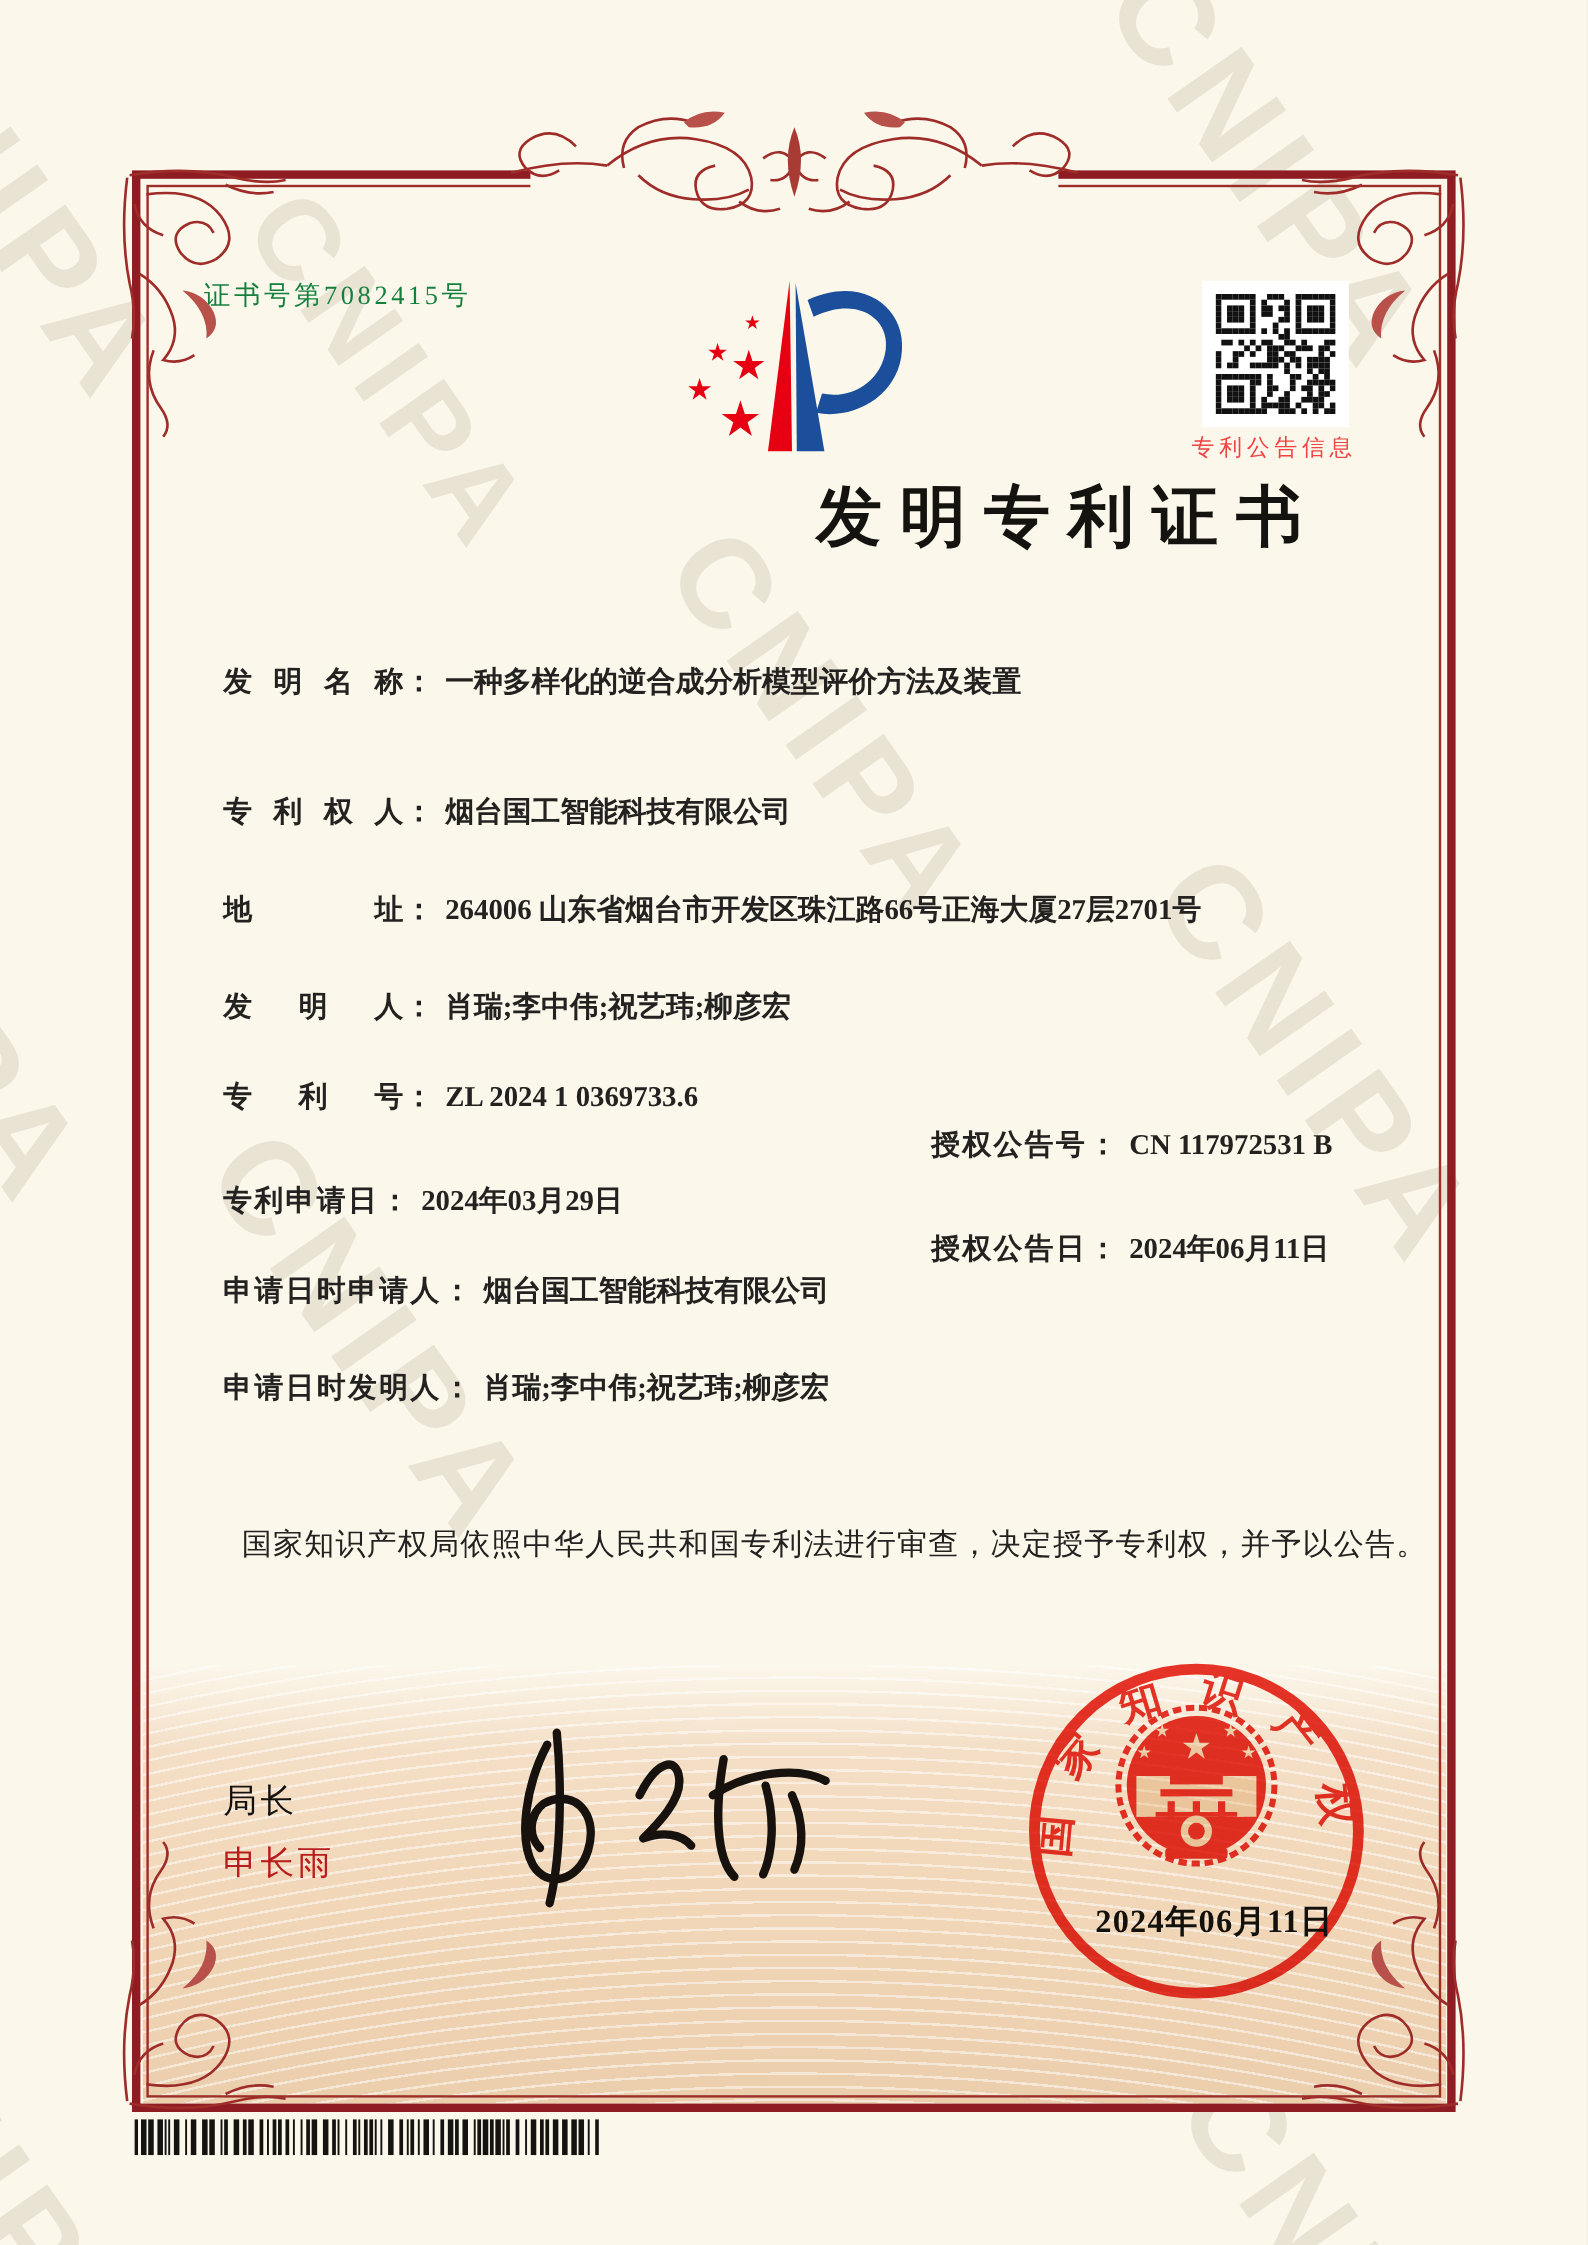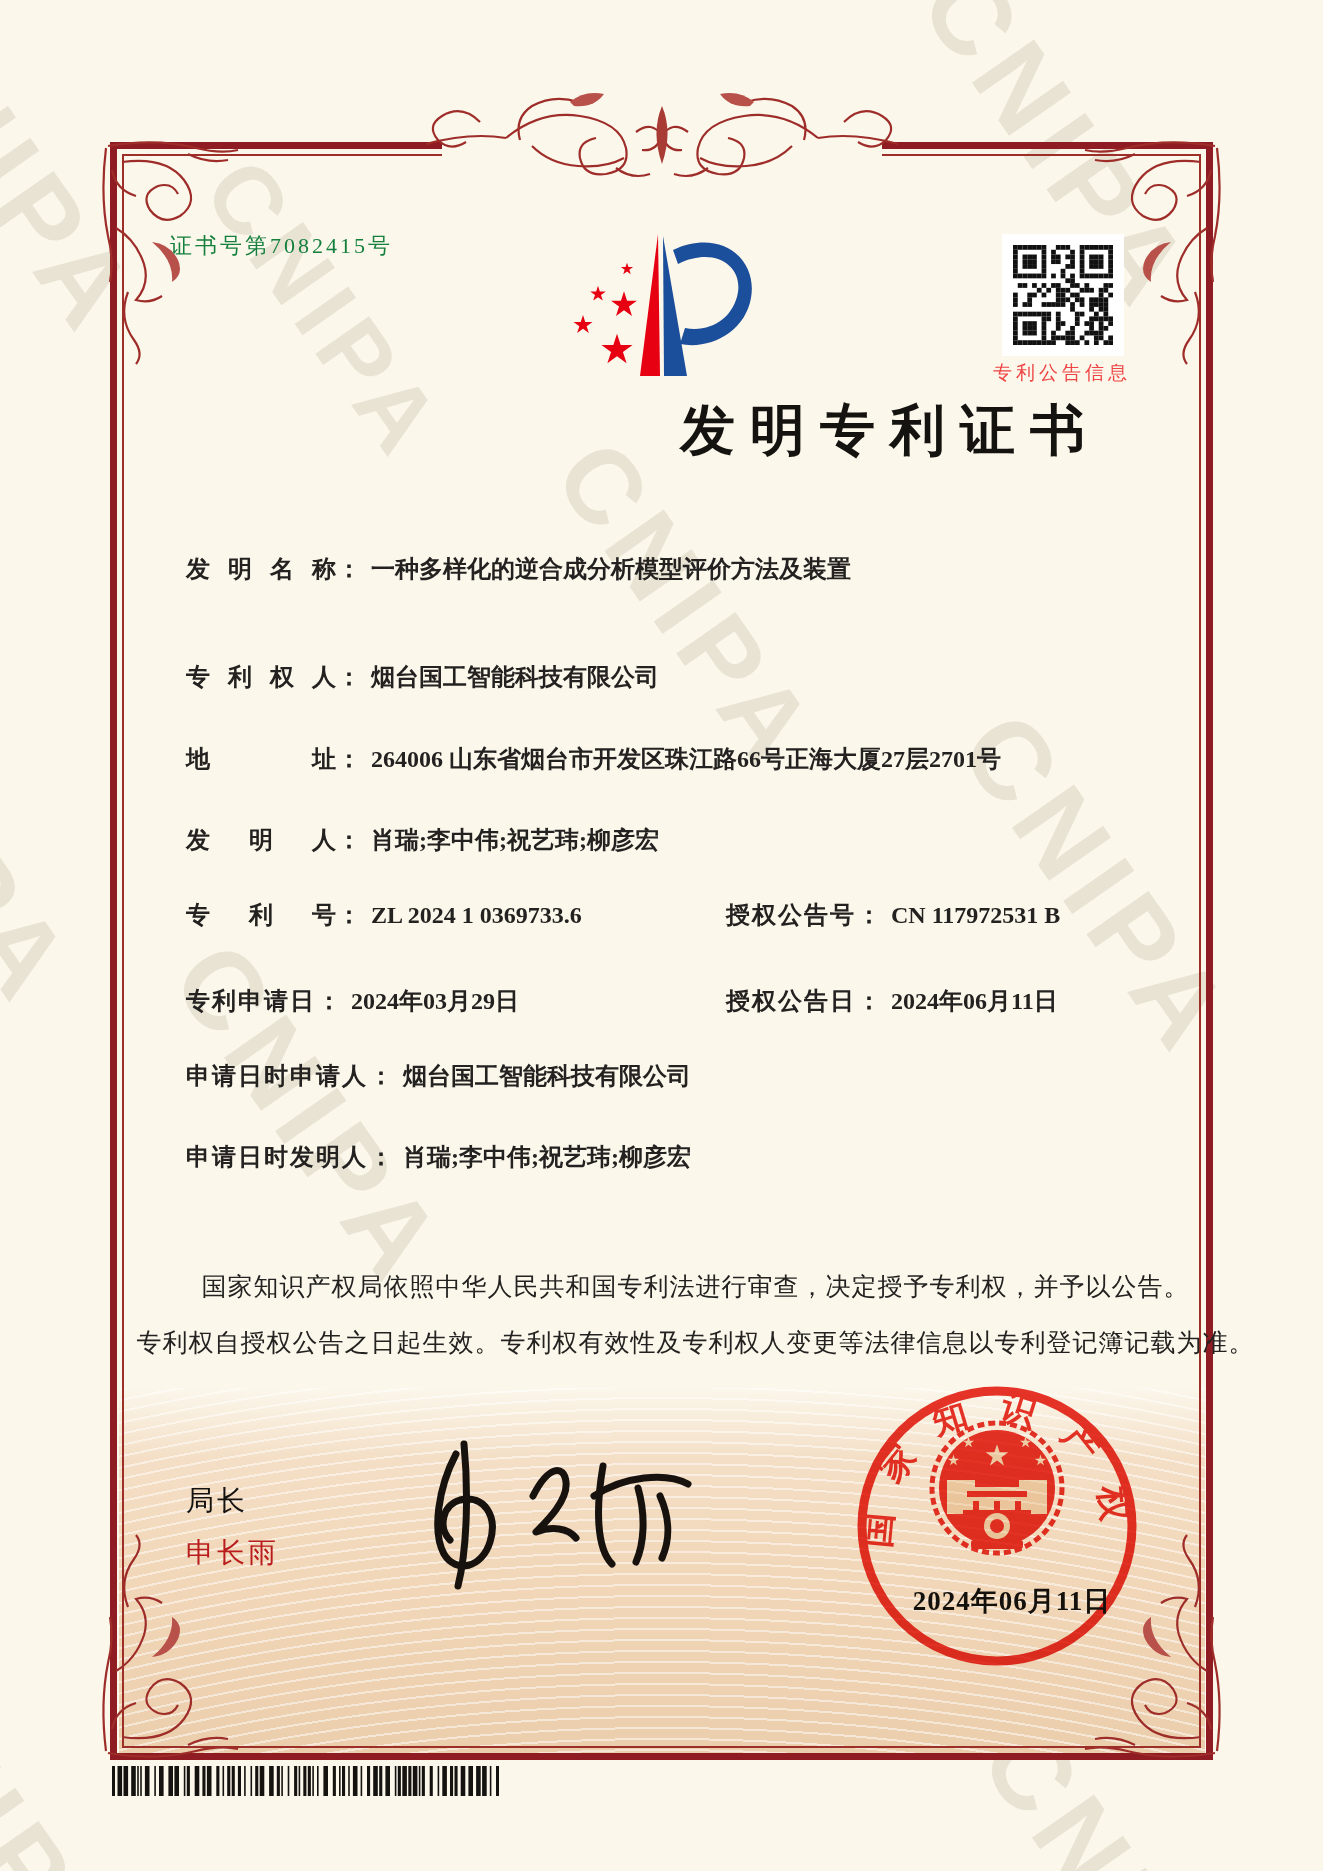--- a/index.html
+++ b/index.html
@@ -35,21 +35,21 @@
   .qr-box{position:absolute;left:1002px;top:234px;width:122px;height:122px;background:#fff;}
   .qr-box svg{position:absolute;left:11px;top:11px;}
   .qr-label{position:absolute;left:952px;top:360px;width:220px;text-align:center;
     font-size:19px;letter-spacing:4px;color:#ef4444;}
   .title{
     position:absolute;left:0;top:394px;width:1100px;text-align:right;
     font-size:55px;font-weight:700;letter-spacing:15px;color:#151310;
   }
   
   .row{position:absolute;left:186px;display:flex;align-items:flex-start;font-size:24px;line-height:37px;font-weight:bold;}
-  .row.right{left:726px;}
+  .row.right{left:776px;margin-top:40px;}
   .flabel{letter-spacing:2px;white-space:nowrap;}
   .flabel.jl{width:150px;letter-spacing:0;text-align:justify;text-align-last:justify;}
   .colon{margin:0 10px 0 1px;}
   .fvalue{white-space:nowrap;}
   .fvalue.wrap{white-space:normal;width:645px;}
   
   .stmt{position:absolute;left:110px;width:1171px;text-align:center;font-size:25px;letter-spacing:1px;color:#232220;}
   
   .sig-title{position:absolute;left:186px;top:1482px;font-size:28px;letter-spacing:3px;
     font-family:Liberation Serif, serif;color:#141210;}
@@ -465,21 +465,20 @@
       <span class="colon">：</span>
     <span class="fvalue">烟台国工智能科技有限公司</span>
   </div>
   <div class="row" style="top:1139px">
     <span class="flabel">申请日时发明人</span>
       <span class="colon">：</span>
     <span class="fvalue">肖瑞;李中伟;祝艺玮;柳彦宏</span>
   </div>
 
   <div class="stmt" style="top:1270px">国家知识产权局依照中华人民共和国专利法进行审查，决定授予专利权，并予以公告。</div>
-  <div class="stmt" style="top:1326px">专利权自授权公告之日起生效。专利权有效性及专利权人变更等法律信息以专利登记簿记载为准。</div>
 
   <div class="sig-title">局长</div>
   <div class="sig-name">申长雨</div>
 
   <svg class="signature" width="300" height="160" viewBox="0 0 300 160">
     <g stroke="#17120e" stroke-width="7" fill="none" stroke-linecap="round" stroke-linejoin="round">
       <path d="M58,18 C40,52 34,96 46,118 C58,138 84,132 92,106 C100,80 86,58 62,64 C44,69 40,92 52,104"></path>
       <path d="M66,8 C70,50 70,110 60,150"></path>
       <path d="M135,60 C150,30 166,28 168,46 C170,64 150,84 138,96 C154,90 170,92 178,102"></path>
       <path d="M205,30 C198,70 198,112 214,128"></path>

